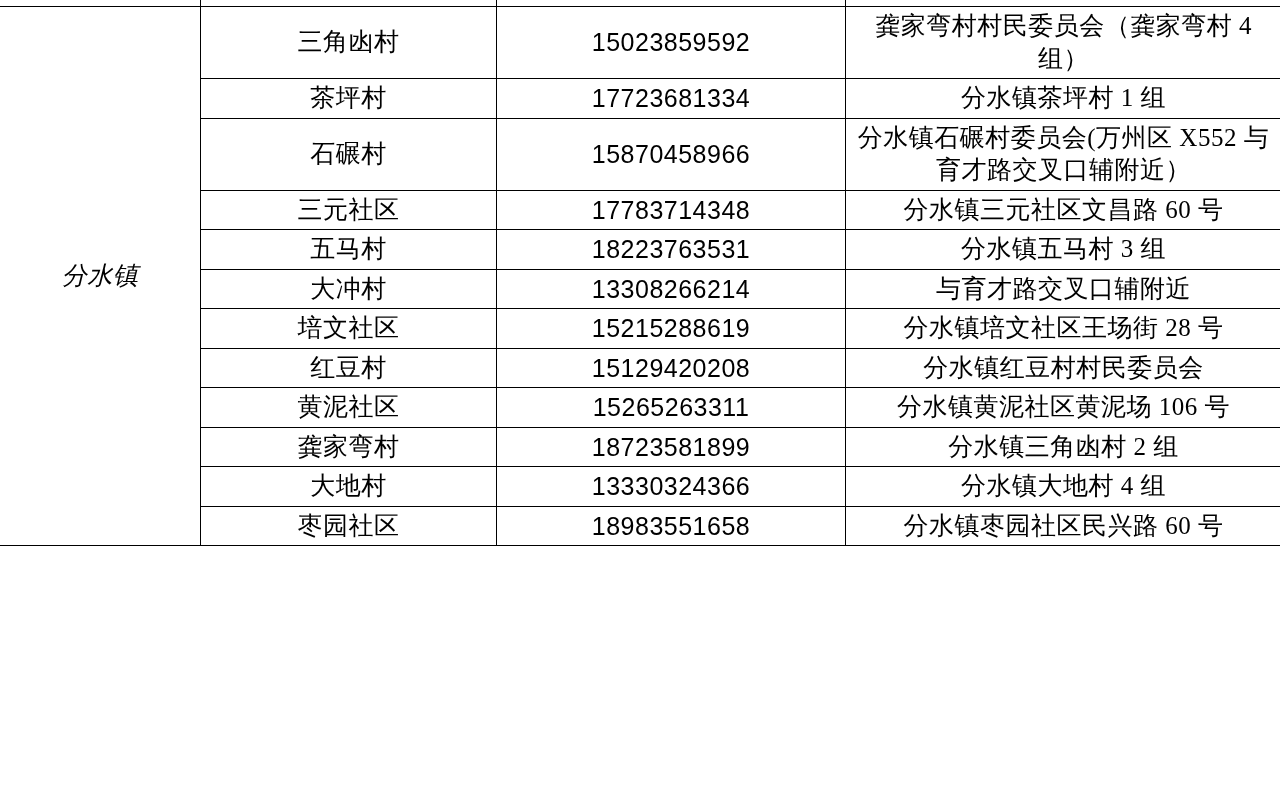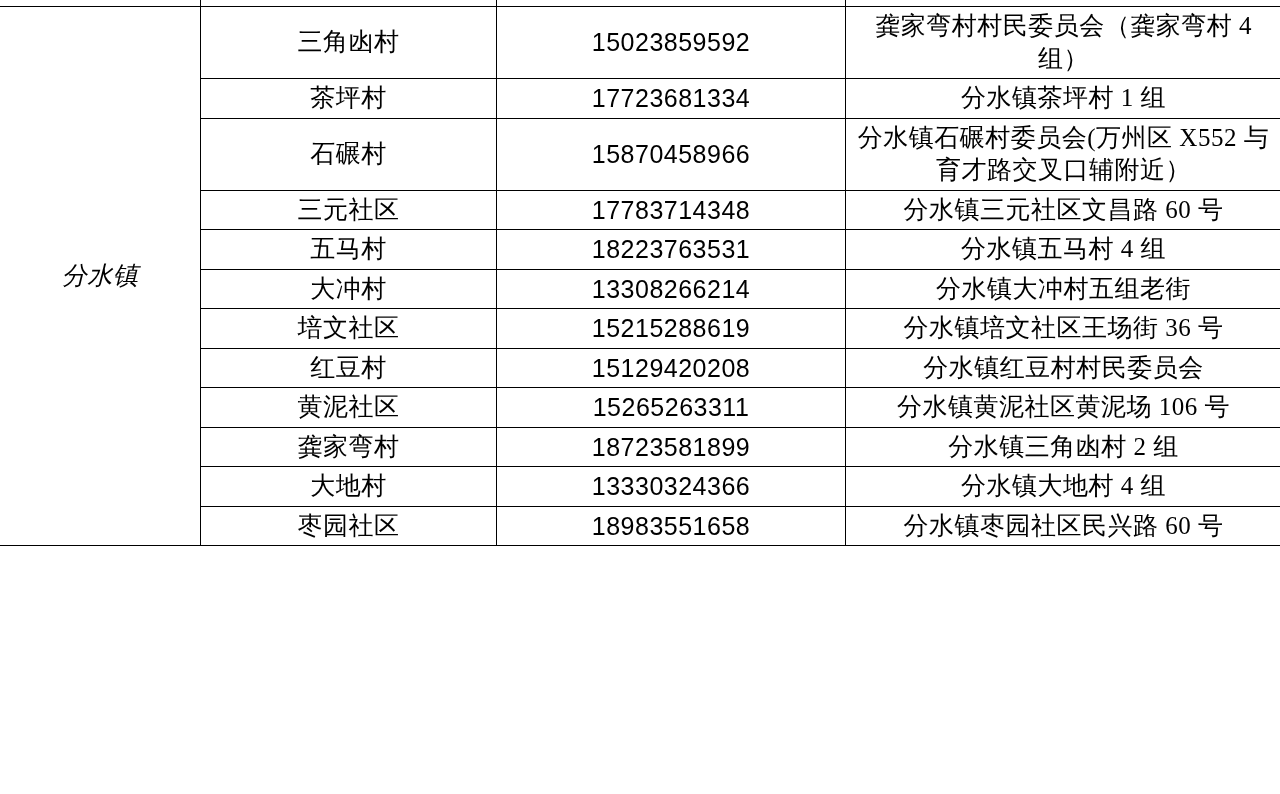--- a/index.html
+++ b/index.html
@@ -94,31 +94,31 @@
         <td class="addr-cell">分水镇石碾村委员会(万州区 X552 与育才路交叉口辅附近）</td>
       </tr>
       <tr>
         <td class="village-cell">三元社区</td>
         <td class="phone-cell">17783714348</td>
         <td class="addr-cell">分水镇三元社区文昌路 60 号</td>
       </tr>
       <tr>
         <td class="village-cell">五马村</td>
         <td class="phone-cell">18223763531</td>
-        <td class="addr-cell">分水镇五马村 4 组</td>
+        <td class="addr-cell">分水镇五马村 3 组</td>
       </tr>
       <tr>
         <td class="village-cell">大冲村</td>
         <td class="phone-cell">13308266214</td>
-        <td class="addr-cell">分水镇大冲村五组老街</td>
+        <td class="addr-cell">与育才路交叉口辅附近</td>
       </tr>
       <tr>
         <td class="village-cell">培文社区</td>
         <td class="phone-cell">15215288619</td>
-        <td class="addr-cell">分水镇培文社区王场街 36 号</td>
+        <td class="addr-cell">分水镇培文社区王场街 28 号</td>
       </tr>
       <tr>
         <td class="village-cell">红豆村</td>
         <td class="phone-cell">15129420208</td>
         <td class="addr-cell">分水镇红豆村村民委员会</td>
       </tr>
       <tr>
         <td class="village-cell">黄泥社区</td>
         <td class="phone-cell">15265263311</td>
         <td class="addr-cell">分水镇黄泥社区黄泥场 106 号</td>

